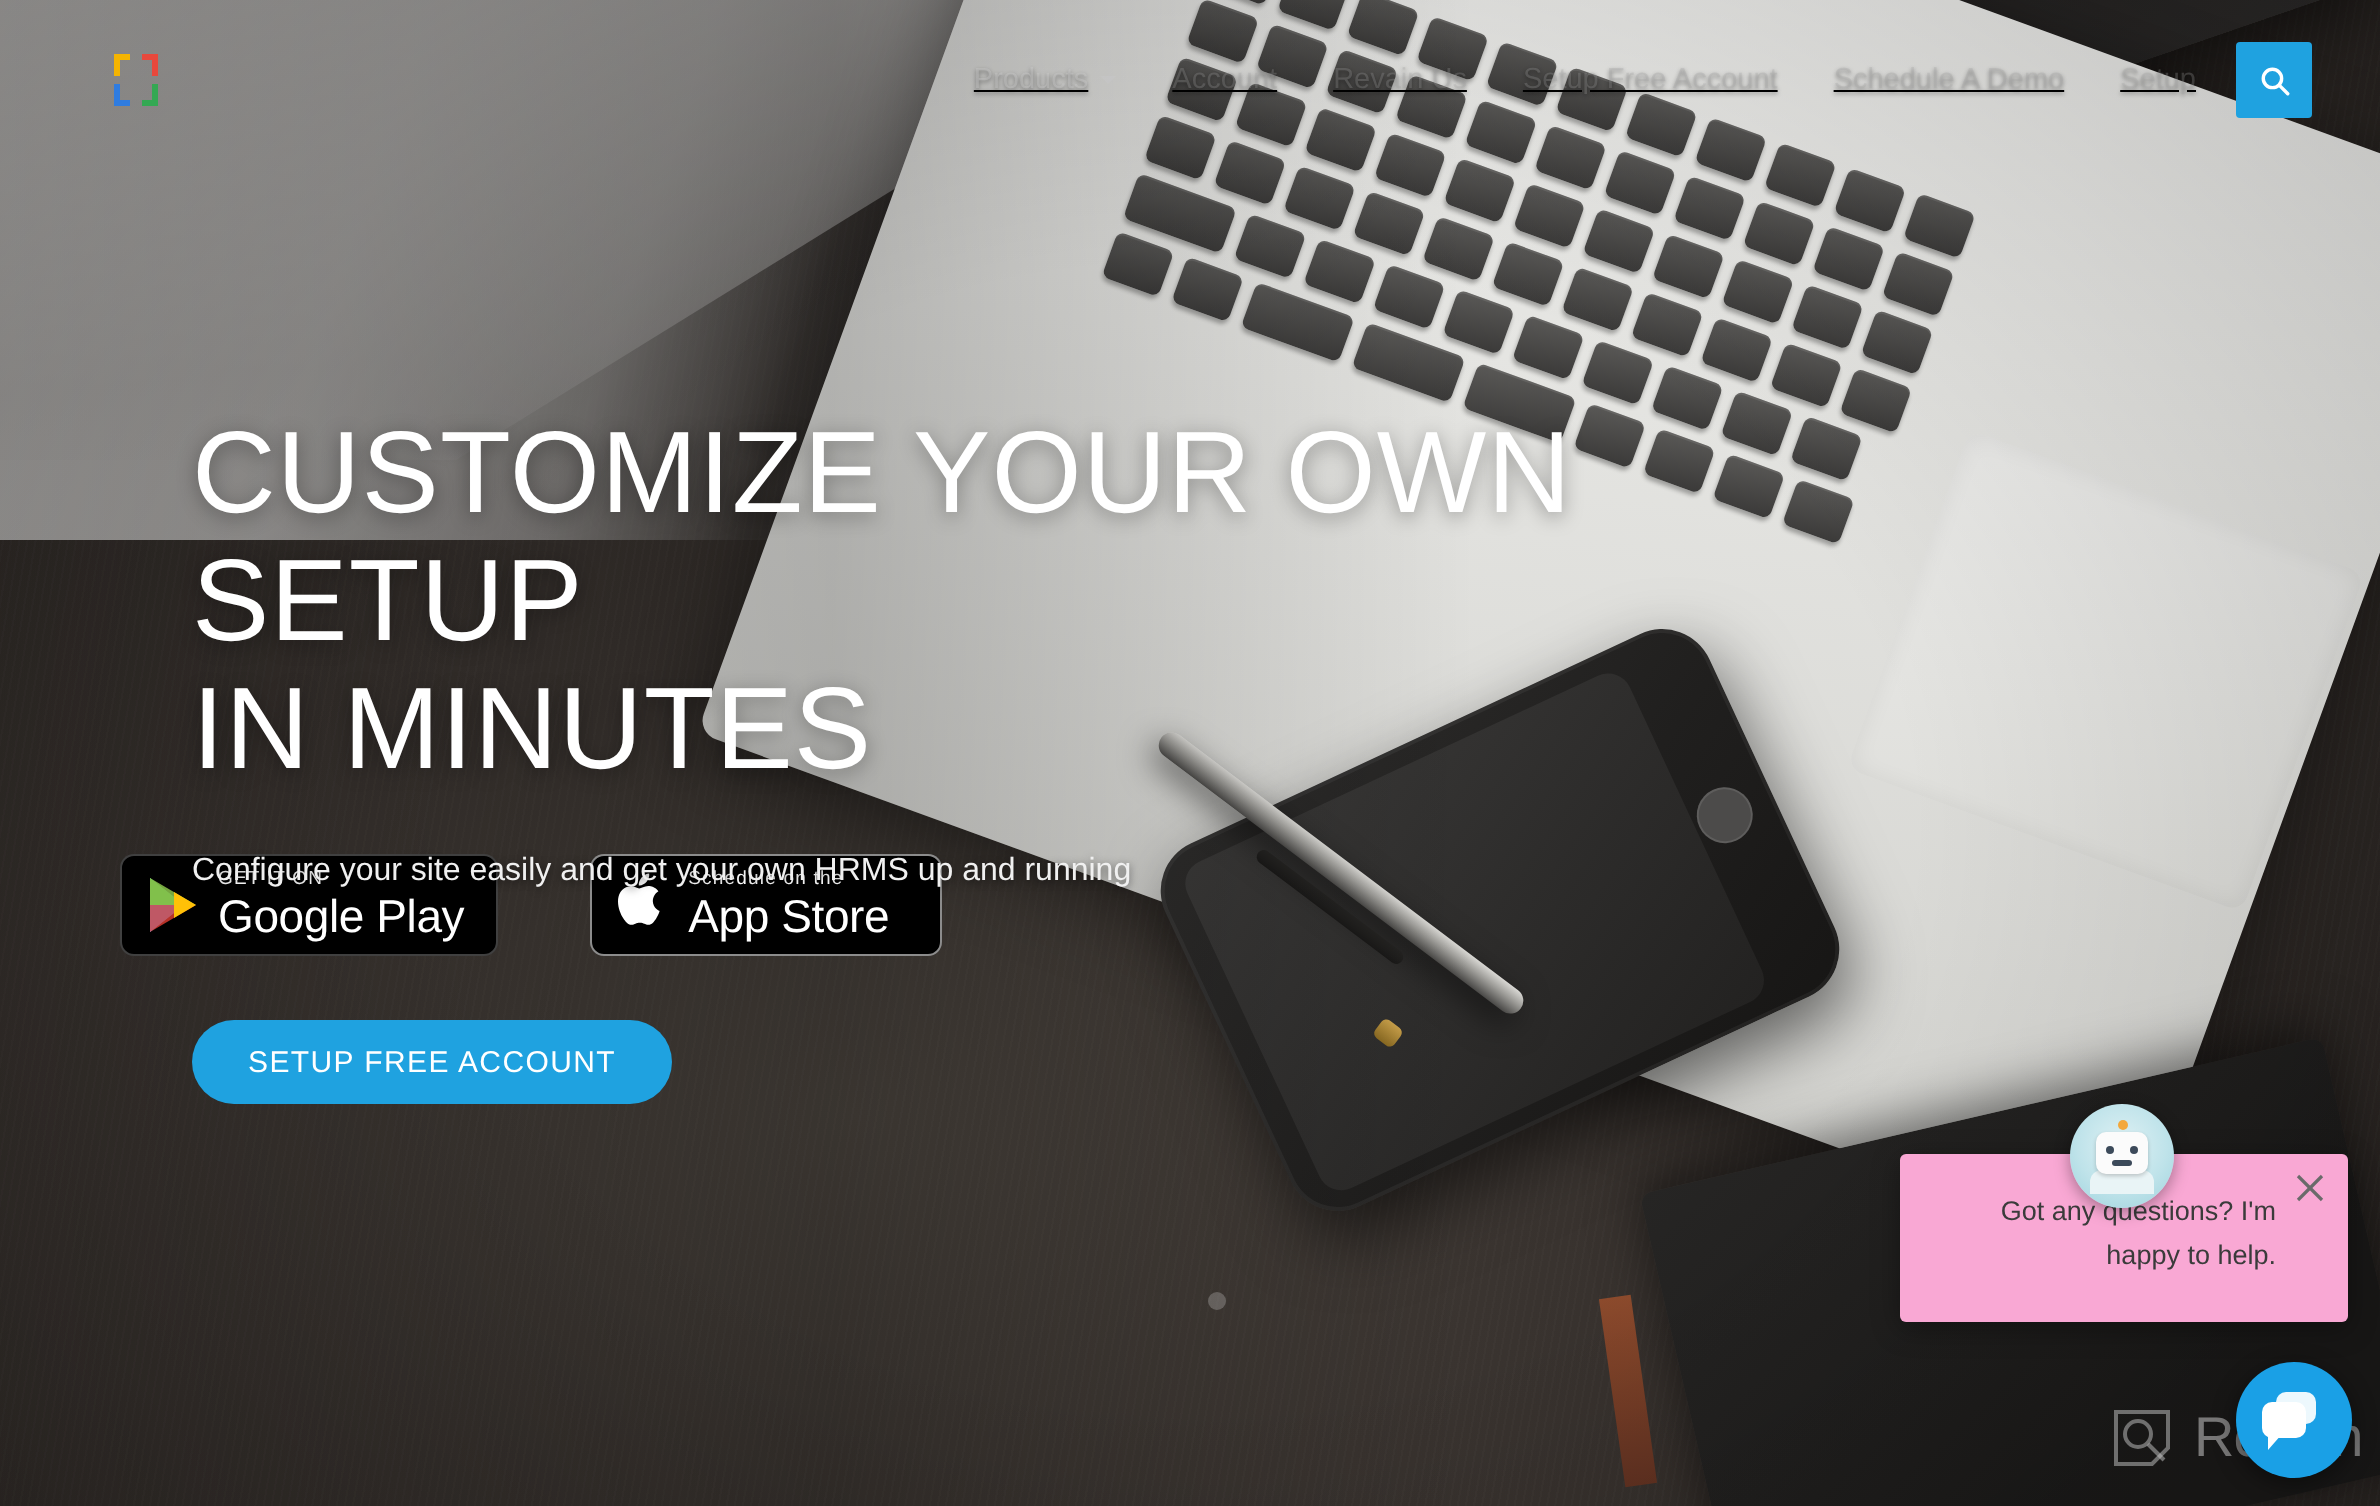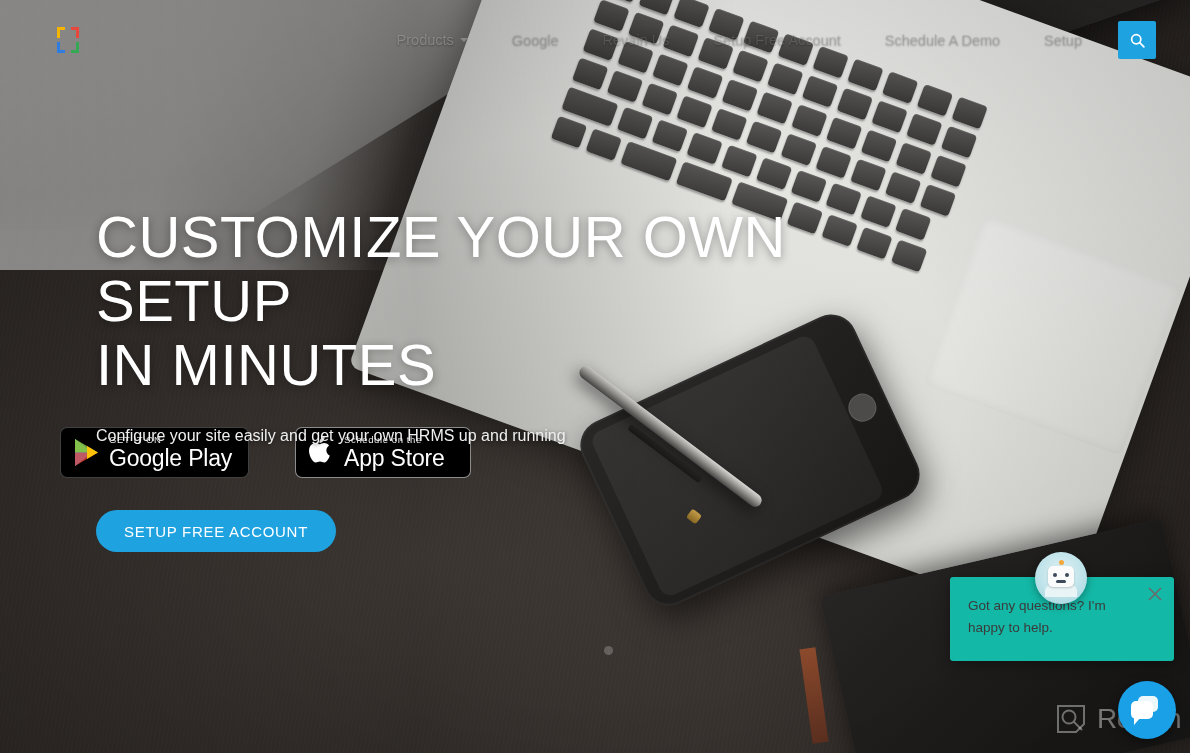--- a/index.html
+++ b/index.html
@@ -149,21 +149,21 @@
   .bq { position:absolute; width:8px; height:11px; }
   .bq.tl { left:0; top:0; border-left:3px solid #f5b400; border-top:3px solid #f5b400; }
   .bq.tr { right:0; top:0; border-right:3px solid #e8483c; border-top:3px solid #e8483c; }
   .bq.bl { left:0; bottom:0; border-left:3px solid #2f7ce0; border-bottom:3px solid #2f7ce0; }
   .bq.br { right:0; bottom:0; border-right:3px solid #34a853; border-bottom:3px solid #34a853; }
   .brand-name {
     font-size:30px; color:#17171a; letter-spacing:-0.4px; font-weight:400;
     font-family:"Liberation Sans", sans-serif;
   }
 
-  .nav { display:flex; align-items:center; gap:16px; margin-left:auto; margin-right:16px; }
+  .nav { display:flex; align-items:center; gap:0; margin-left:auto; margin-right:16px;text-decoration:underline; }
   .nav-item {
     color:rgba(210,210,212,0.34);
     font-size:14.5px;
     padding:0 14px;
     white-space:nowrap;
     text-shadow:0 1px 2px rgba(0,0,0,0.35);
     display:flex; align-items:center; gap:6px;
     cursor:pointer;
   }
   .nav-item.dim { color:rgba(160,160,162,0.28); }
@@ -223,23 +223,24 @@
 
   
   .dot {
     position:absolute; left:604px; top:646px; width:9px; height:9px;
     border-radius:50%; background:rgba(255,255,255,0.22); z-index:12; cursor:pointer;
   }
 
   
   .chat-pop {
     position:absolute; left:950px; top:577px; width:224px; height:84px;
-    background:#14b8a6; border-radius:3px; z-index:30;
+    background:#f9a8d4; border-radius:3px; z-index:30;
     box-shadow:0 3px 14px rgba(0,0,0,0.35);
     padding:18px 36px 8px 18px;
+    text-align:right;
   }
   .chat-msg { font-size:13.5px; line-height:22px; color:#3b3b3b; }
   .chat-close {
     position:absolute; right:10px; top:8px; width:18px; height:18px;
     cursor:pointer; color:#6a6a6a;
   }
   .chat-avatar {
     position:absolute; left:1035px; top:552px; width:52px; height:52px;
     border-radius:50%; z-index:31; overflow:hidden;
     background:radial-gradient(circle at 50% 40%, #dff1f4 0%, #bfe3ea 55%, #9ed3dd 100%);
@@ -393,21 +394,21 @@
         <span class="bq br"></span>
     </span>
   </div>
 
   <nav class="nav">
     <div class="nav-item">
       <span>Products</span>
       <span class="caret"></span>
     </div>
     <div class="nav-item dim">
-      <span>Google</span>
+      <span>Account</span>
     </div>
     <div class="nav-item dim">
       <span>Revain Us</span>
     </div>
     <div class="nav-item dim">
       <span>Setup Free Account</span>
     </div>
     <div class="nav-item dim">
       <span>Schedule A Demo</span>
     </div>

